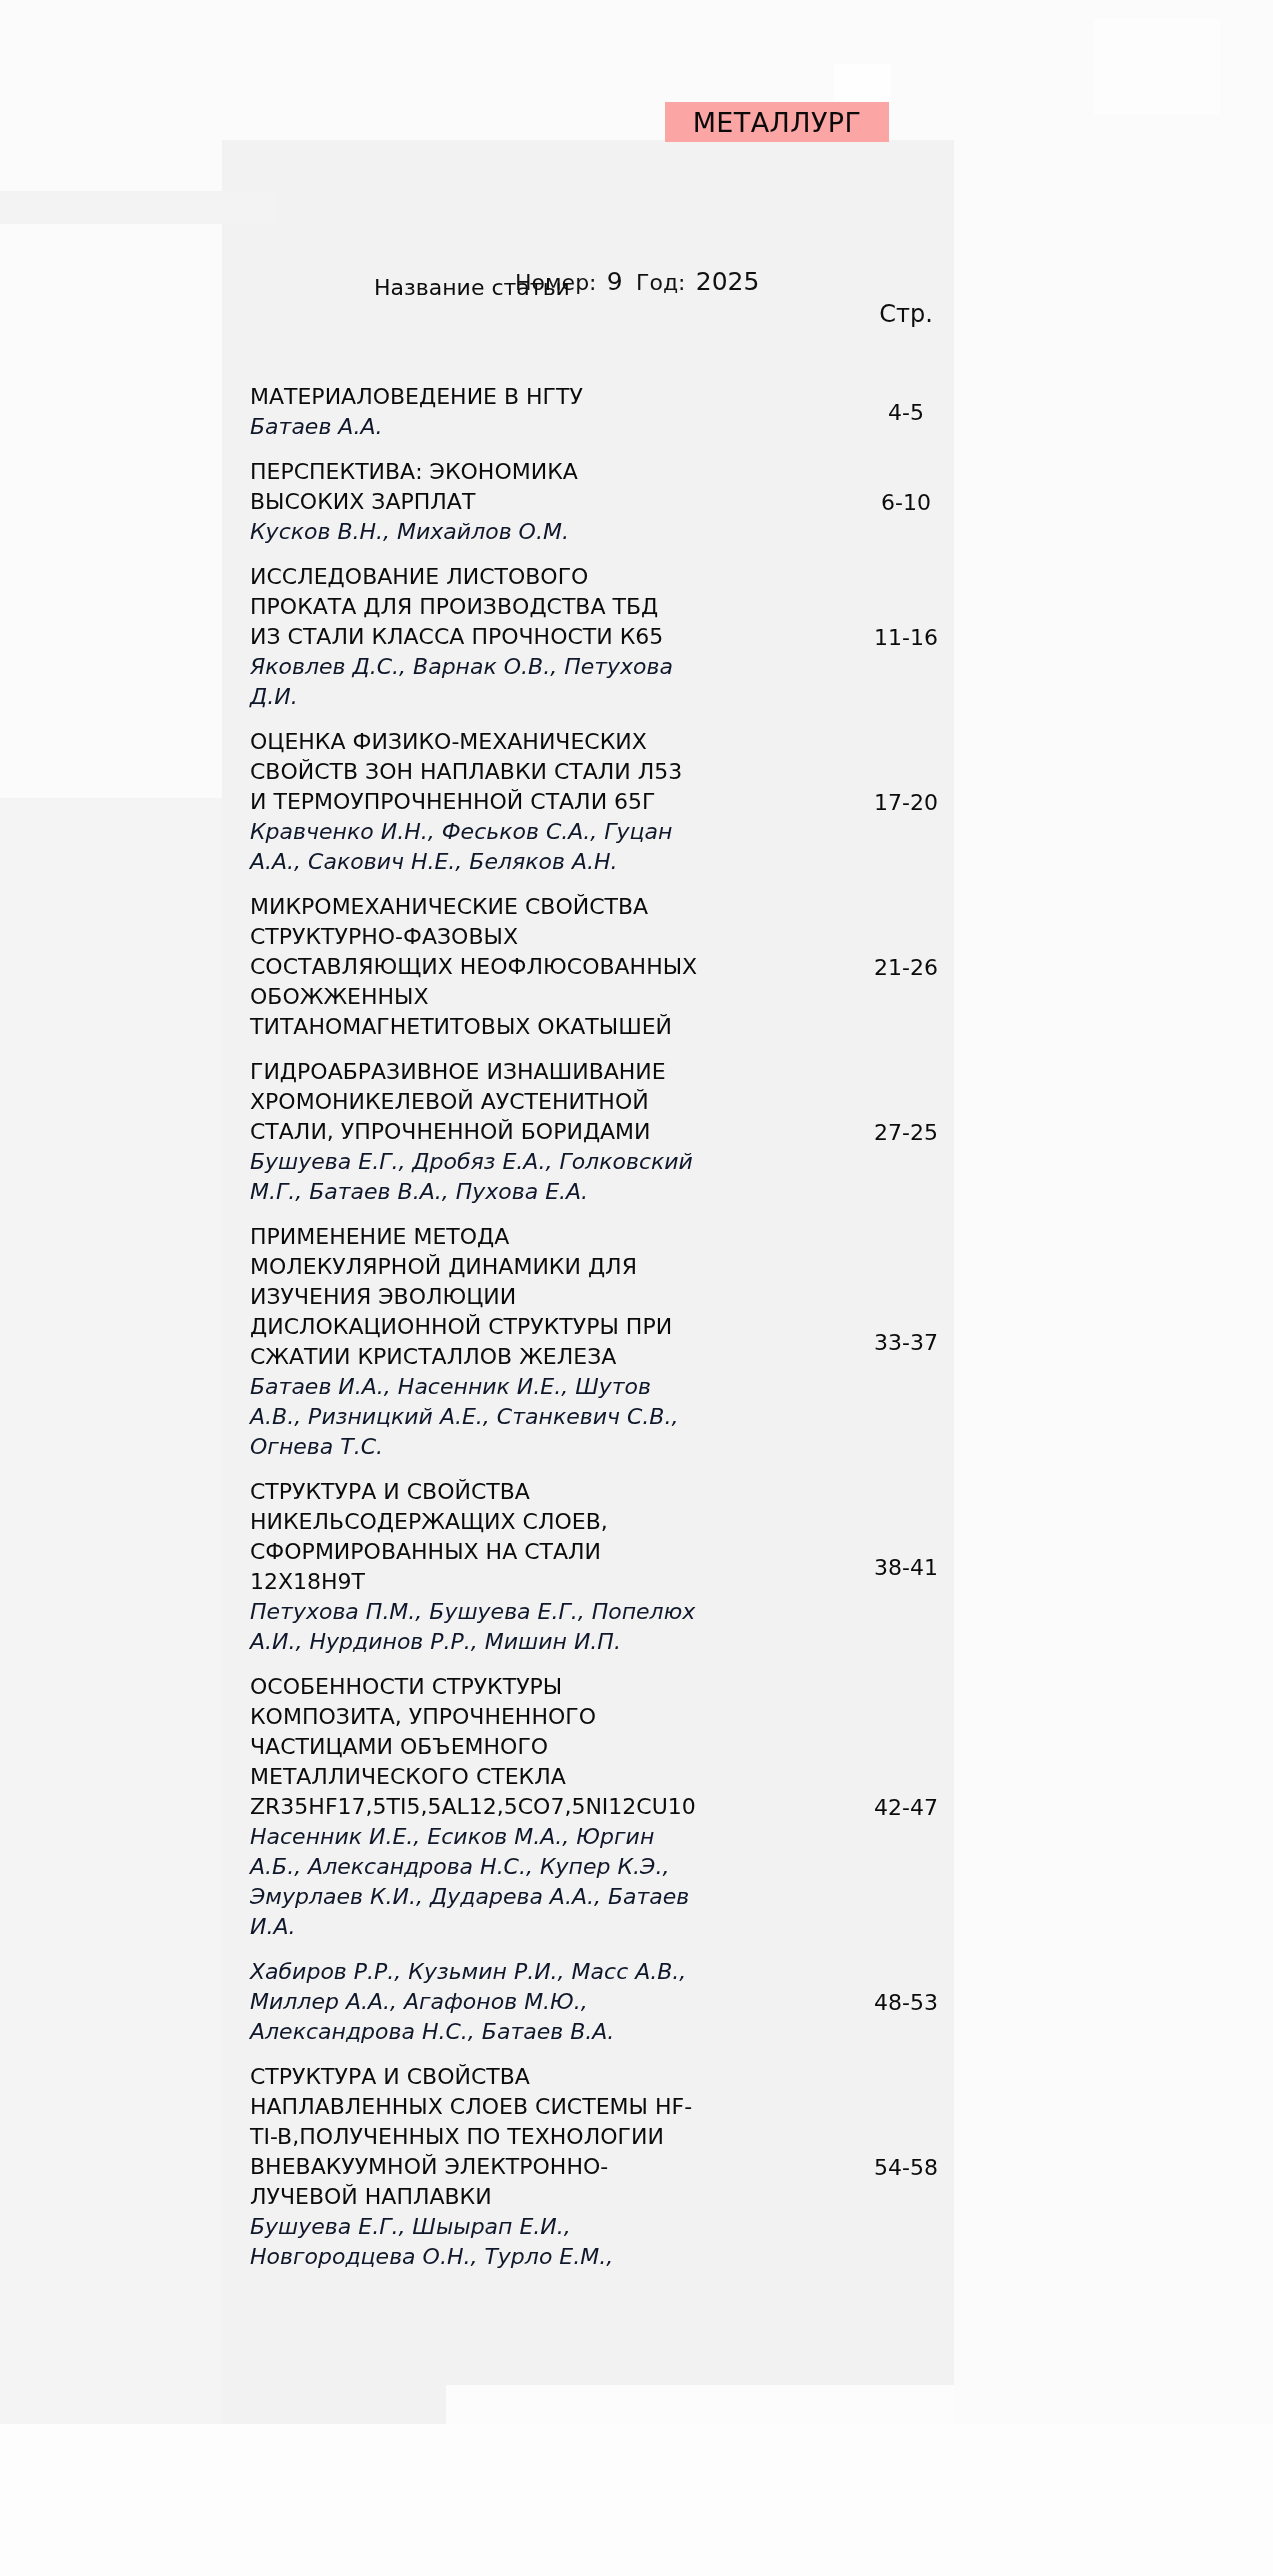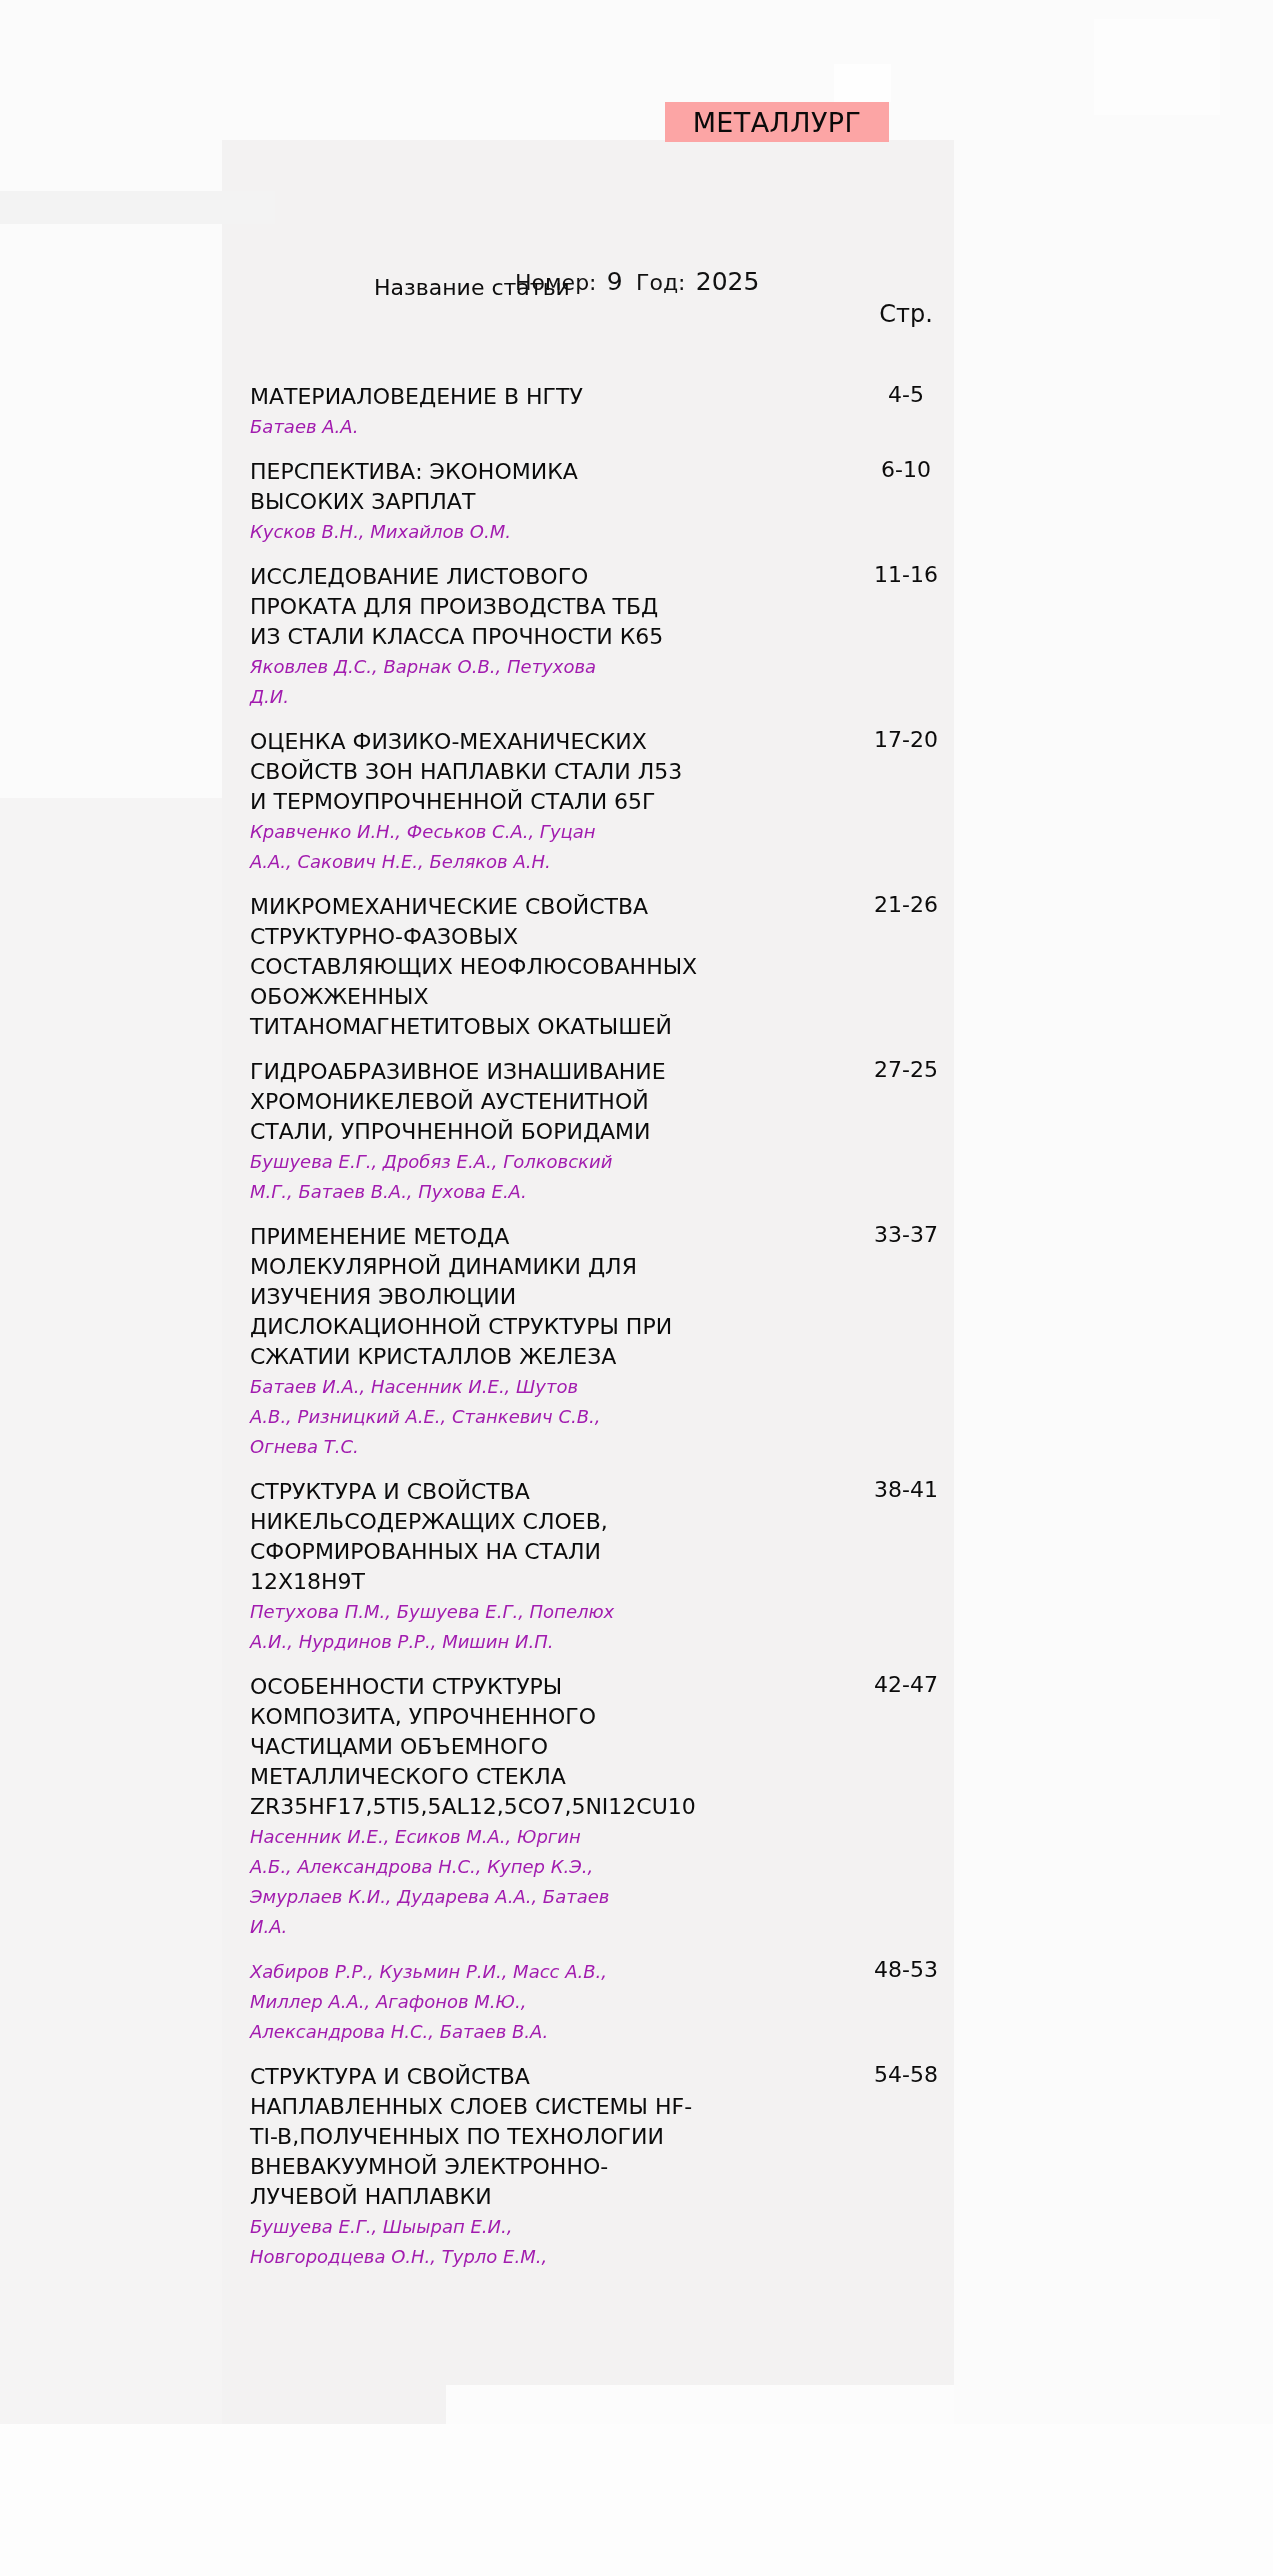--- a/index.html
+++ b/index.html
@@ -37,24 +37,24 @@
   .issue-line .num{font-size:25px;margin-left:10.3px;}
   .issue-line .lbl + .lbl, .issue-line .num + .lbl{margin-left:13.3px;}
   .issue-line .lbl.year{margin-left:13.3px;margin-top:48px;}
 
   .toc{position:absolute;left:250px;top:275px;width:704px;}
   .toc-header{display:flex;align-items:baseline;height:30px;flex-direction:column;}
   .col-title-h{width:503px;text-align:center;padding-right:59px;box-sizing:border-box;font-size:22px;}
   .col-pages-h{width:96px;margin-left:auto;text-align:center;font-size:24px;}
 
   .entries{margin-top:77px;}
-  .entry{display:flex;align-items:flex-start;margin-bottom:15px;}
+  .entry{display:flex;align-items:center;margin-bottom:15px;}
   .entry-text{width:503px;}
   .entry-title{font-size:22px;line-height:30px;white-space:pre-line;color:#0b0b0b;}
-  .entry-authors{font-size:18px;line-height:30px;font-style:italic;white-space:pre-line;color:#a21caf;}
+  .entry-authors{font-size:22px;line-height:30px;font-style:italic;white-space:pre-line;color:#0f172a;}
   .entry-pages{width:96px;margin-left:auto;text-align:center;font-size:22px;color:#0b0b0b;}
 </style>
 </head>
 <body>
 
 <div class="page">
   <div class="col-bg"></div>
   <div class="margin-bg"></div>
   <div class="patch-c"></div>
   <div class="patch-a"></div>

